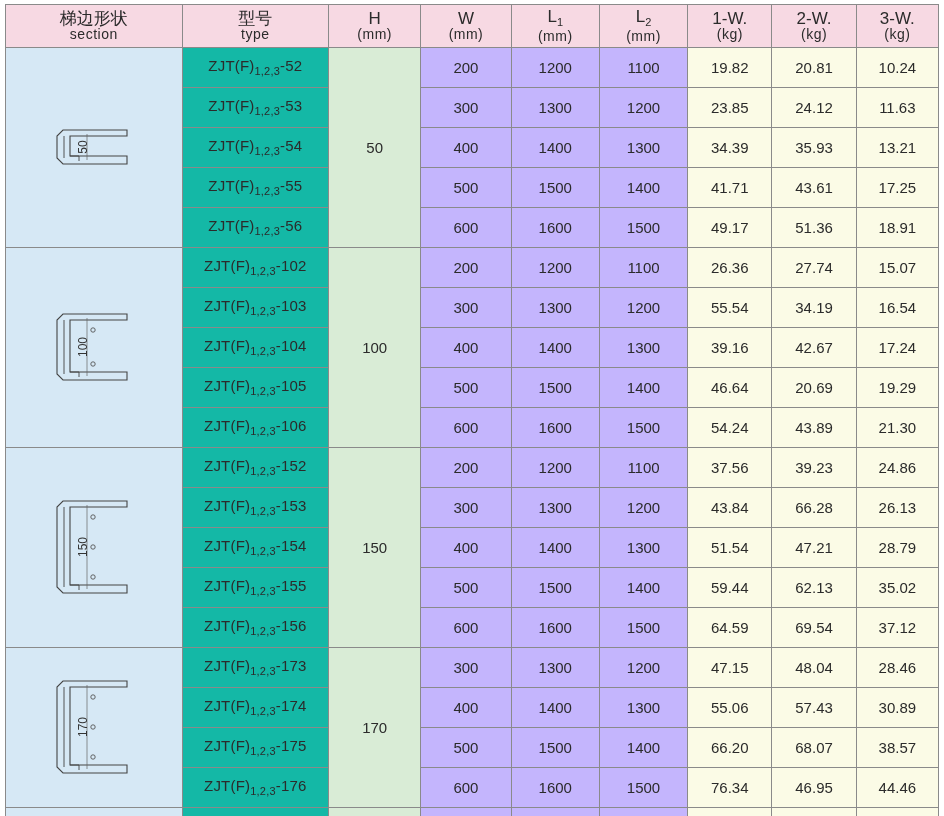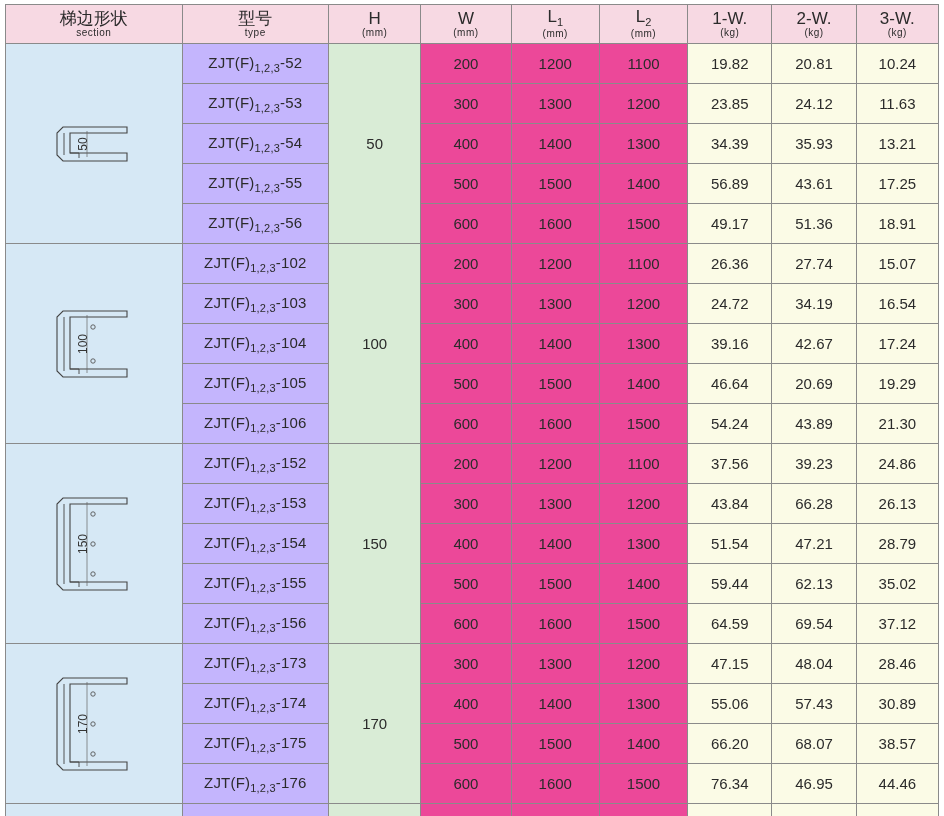--- a/index.html
+++ b/index.html
@@ -42,44 +42,44 @@
   }
   .hdr-cell {
     line-height: 1.05;
   }
   .hdr-line1 {
     font-size: 17px;
     display: block;
     padding-top: 3px;
   }
   .hdr-line2 {
-    font-size: 10px;
+    font-size: 14px;
     display: block;
     padding-bottom: 3px;
     letter-spacing: 0.5px;
   }
   .hdr-cell.cn .hdr-line1 { font-size: 17px; }
   .sub { font-size: 11px; vertical-align: sub; }
 
   
   col.c-section { width: 176px; }
   col.c-type    { width: 146px; }
   col.c-h       { width: 92px; }
   col.c-w       { width: 90px; }
   col.c-l1      { width: 88px; }
   col.c-l2      { width: 88px; }
   col.c-w1      { width: 84px; }
   col.c-w2      { width: 84px; }
   col.c-w3      { width: 82px; }
 
   
   td.section  { background: #d6e8f5; }
-  td.type     { background: #c4b5fd; font-size: 15px; }
+  td.type     { background: #14b8a6; font-size: 15px; }
   td.hcell    { background: #d9ecd6; font-size: 16px; }
-  td.dim      { background: #ec4899; }
+  td.dim      { background: #c4b5fd; }
   td.weight   { background: #fbfbe6; margin-top: 44px; }
 
   td.type { letter-spacing: 0.2px; }
 
   tr.r { height: 40px; }
 
   
   .draw-wrap {
     position: relative;
     width: 176px;
@@ -206,21 +206,21 @@
           <td class="dim">1300</td>
           <td class="weight">34.39</td>
           <td class="weight">35.93</td>
           <td class="weight">13.21</td>
         </tr>
         <tr class="r">
           <td class="type">ZJT(F)<span class="sub">1,2,3</span>-55</td>
           <td class="dim">500</td>
           <td class="dim">1500</td>
           <td class="dim">1400</td>
-          <td class="weight">56.89</td>
+          <td class="weight">41.71</td>
           <td class="weight">43.61</td>
           <td class="weight">17.25</td>
         </tr>
         <tr class="r">
           <td class="type">ZJT(F)<span class="sub">1,2,3</span>-56</td>
           <td class="dim">600</td>
           <td class="dim">1600</td>
           <td class="dim">1500</td>
           <td class="weight">49.17</td>
           <td class="weight">51.36</td>
@@ -247,21 +247,21 @@
           <td class="dim">1100</td>
           <td class="weight">26.36</td>
           <td class="weight">27.74</td>
           <td class="weight">15.07</td>
         </tr>
         <tr class="r">
           <td class="type">ZJT(F)<span class="sub">1,2,3</span>-103</td>
           <td class="dim">300</td>
           <td class="dim">1300</td>
           <td class="dim">1200</td>
-          <td class="weight">24.72</td>
+          <td class="weight">55.54</td>
           <td class="weight">34.19</td>
           <td class="weight">16.54</td>
         </tr>
         <tr class="r">
           <td class="type">ZJT(F)<span class="sub">1,2,3</span>-104</td>
           <td class="dim">400</td>
           <td class="dim">1400</td>
           <td class="dim">1300</td>
           <td class="weight">39.16</td>
           <td class="weight">42.67</td>

